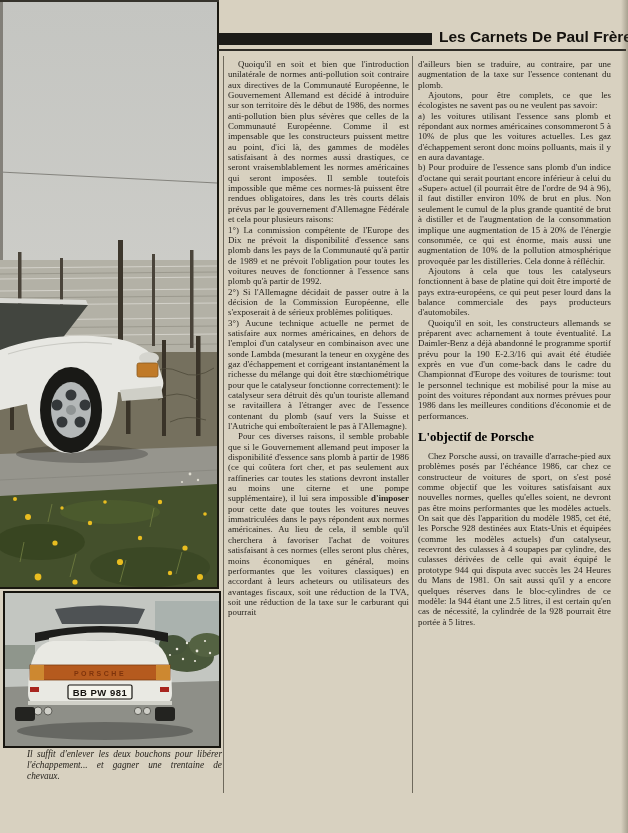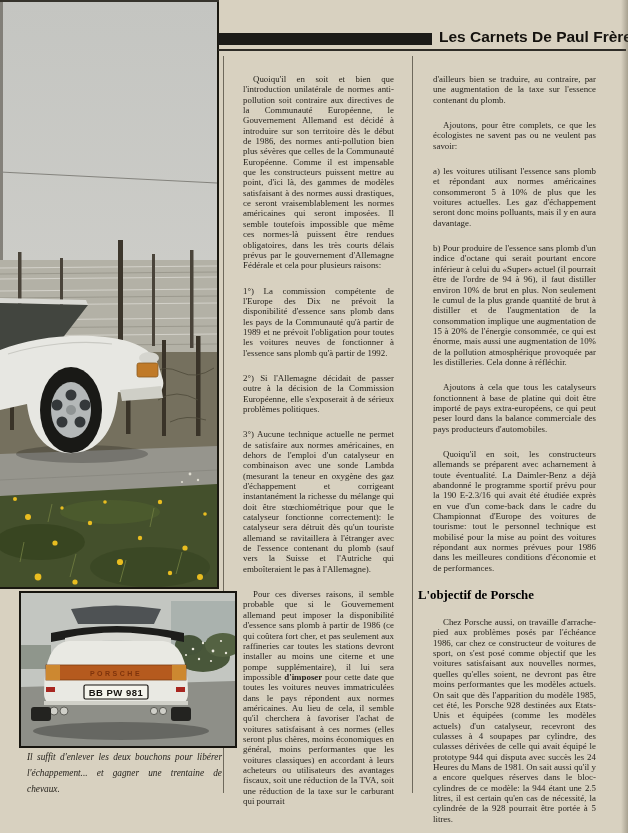--- a/index.html
+++ b/index.html
@@ -19,35 +19,35 @@
   #header-rule{position:absolute;left:218px;top:49px;width:408px;height:2px;background:#2e2c27;}
   
   .vdivider{position:absolute;top:56px;width:1px;height:737px;background:#6e695c;}
   #divider-left{left:223px;}
   #divider-right{left:412px;}
   
   .col{position:absolute;top:59px;font-size:8.9px;line-height:10.35px;text-align:justify;
     color:#221f1a;}
   #col-middle{left:228px;width:181px;}
   #col-right{left:418px;width:193px;}
-  .col p{margin:15px;}
+  .col p{margin:0;}
   p.indent{text-indent:10px;}
   .bold{font-weight:bold;}
   .section-heading{font-weight:bold;font-size:12.8px;line-height:14px;margin:9px 0 7px 0;
     text-align:left;color:#000000;}
   .cont-arrow{font-family:"DejaVu Sans",sans-serif;font-size:8px;margin-left:2px;color:#15130f;}
   
   #top-photo{position:absolute;left:0;top:2px;width:219px;height:587px;box-sizing:border-box;
     border-right:2px solid #1a1810;border-bottom:2px solid #1a1810;background:#c9cac5;}
-  #bottom-photo{position:absolute;left:19px;top:591px;width:214px;height:153px;box-sizing:content-box;
+  #bottom-photo{position:absolute;left:3px;top:591px;width:214px;height:153px;box-sizing:content-box;
     border:2px solid #17150f;background:#fdba74;}
   #top-photo svg,#bottom-photo svg{display:block;}
   
   #caption{position:absolute;left:27px;top:749px;width:195px;font-style:italic;
-    font-size:9.3px;line-height:16px;color:#26231d;text-align:justify;}
+    font-size:9.3px;line-height:11px;color:#26231d;text-align:justify;}
 </style>
 </head>
 <body>
 
 <div id="page">
 
   <div id="scan-top"></div>
 
   <div id="top-photo">
     <svg width="217" height="585" viewBox="0 0 217 585">

